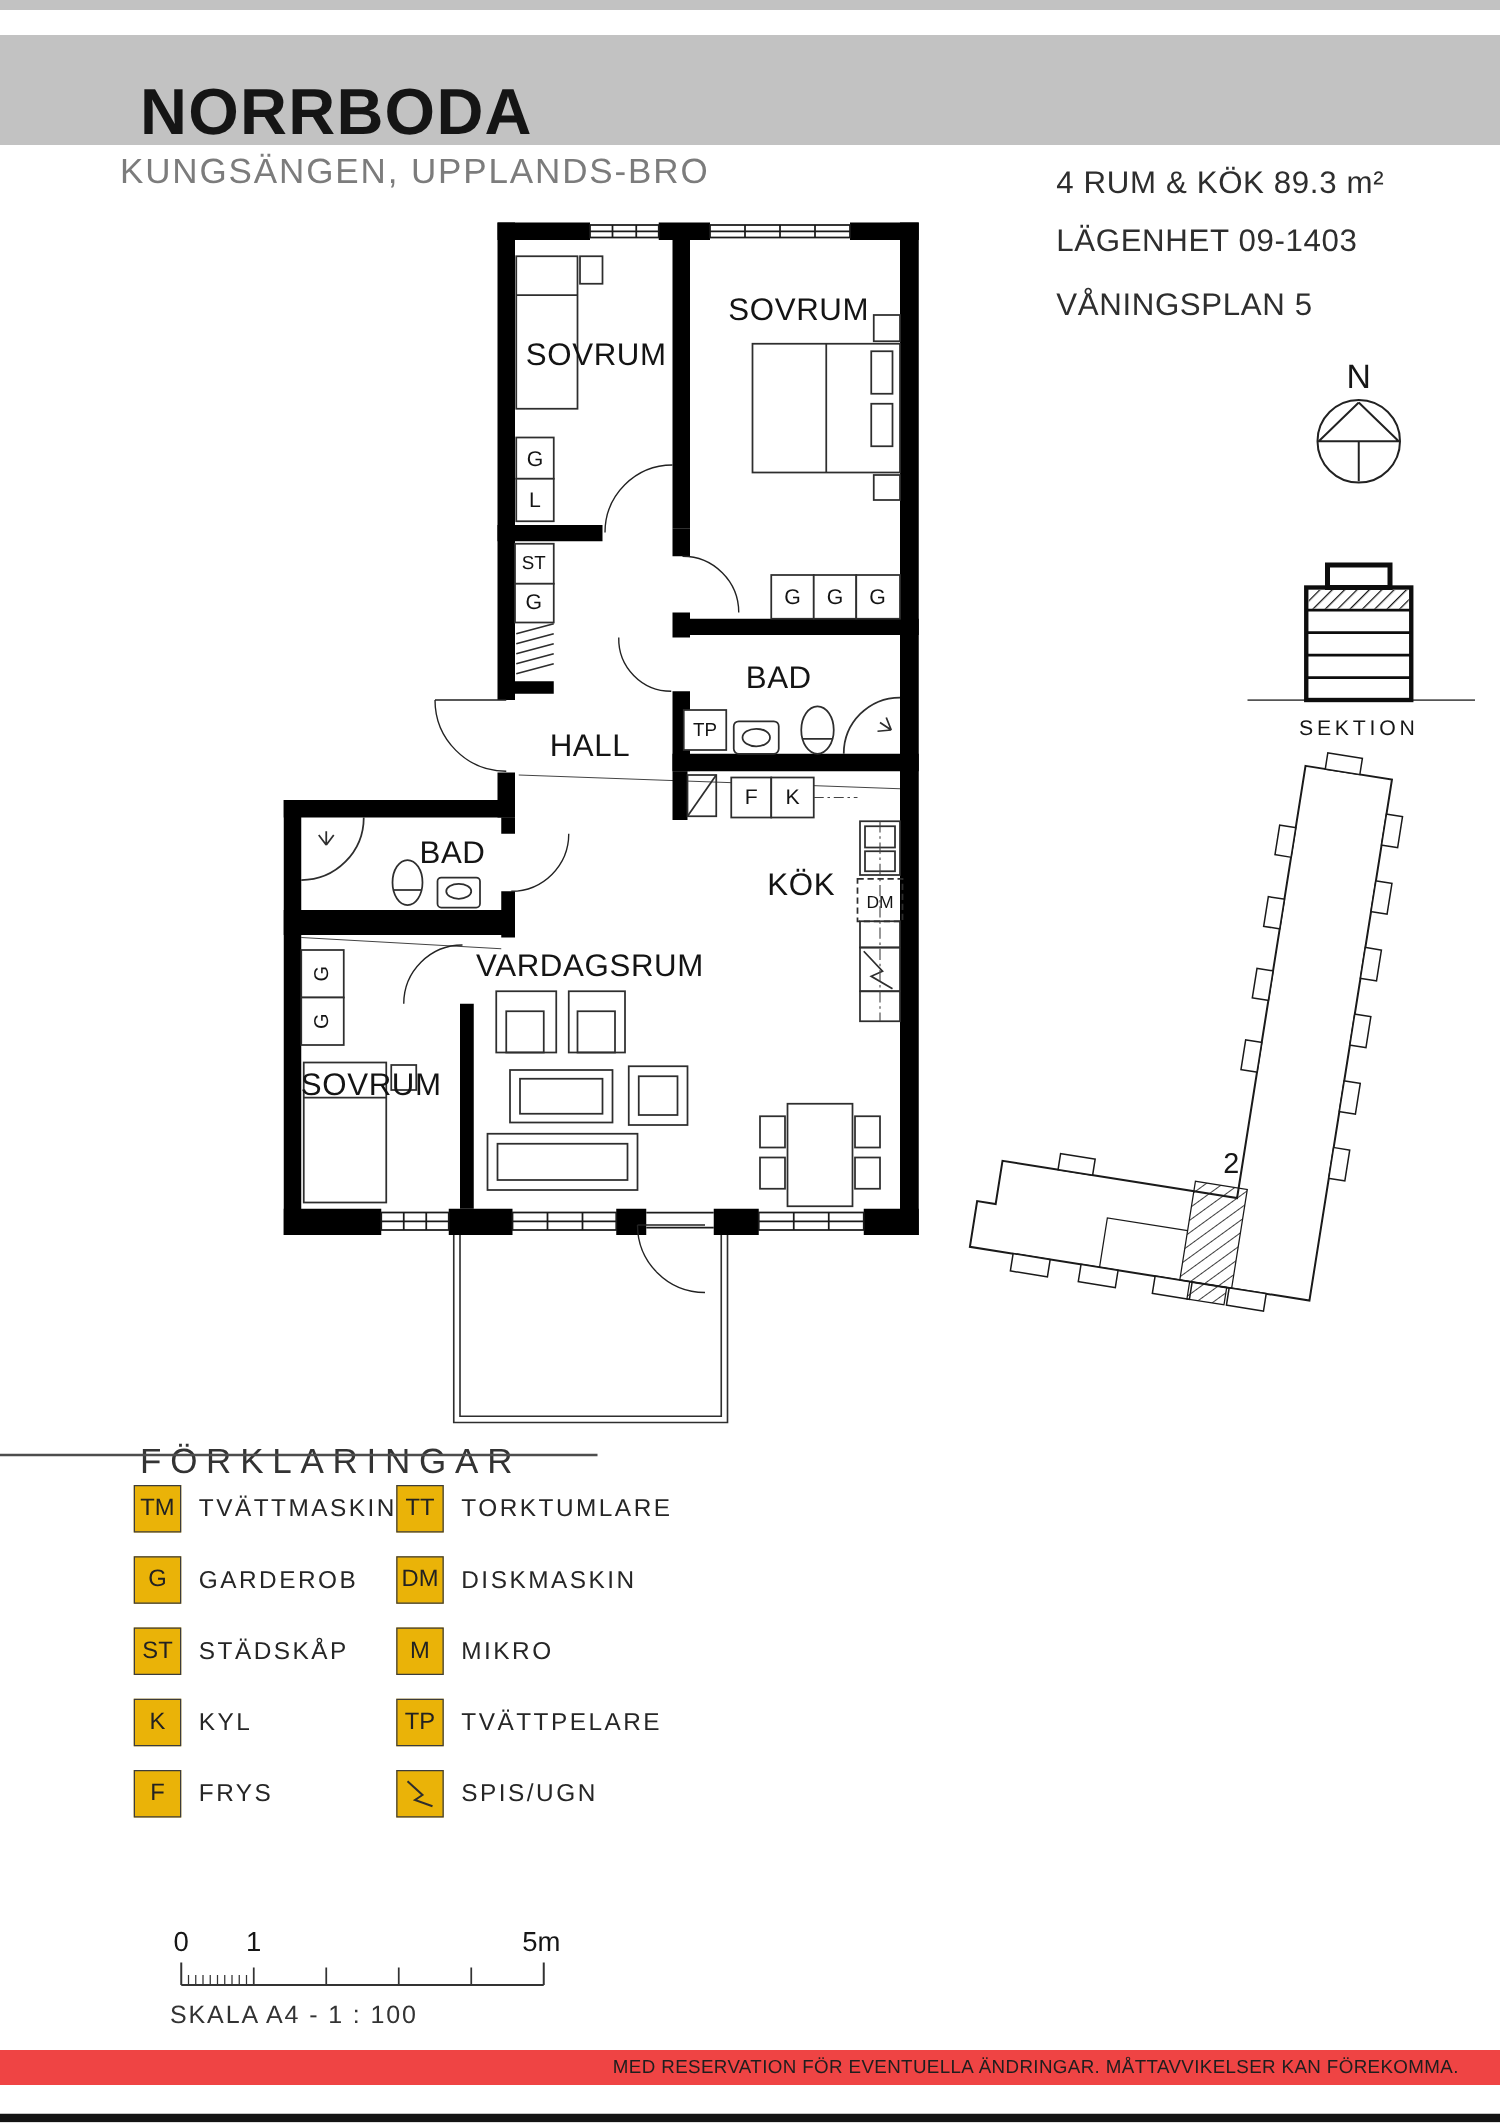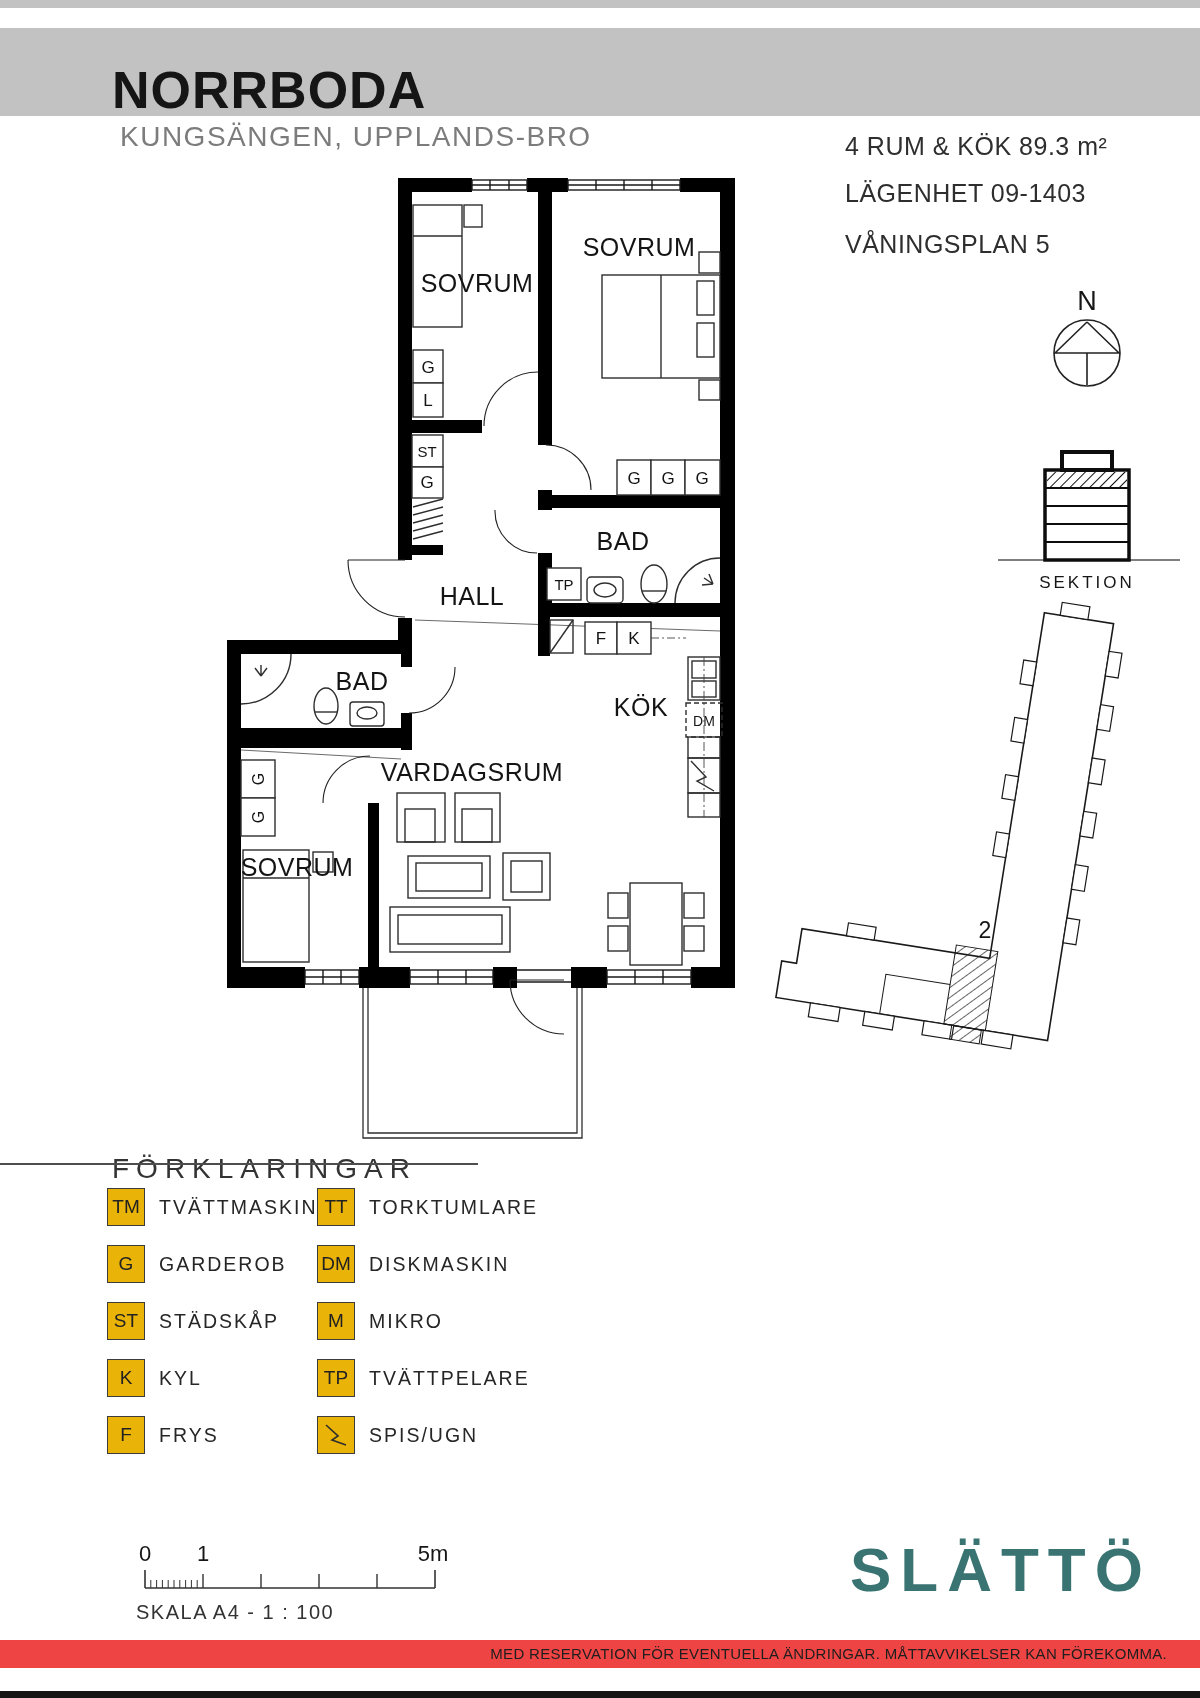--- a/index.html
+++ b/index.html
@@ -1,21 +1,21 @@
 <!DOCTYPE html>
 <html><head>
 <meta charset="utf-8">
 <style>
   html,body{margin:0;padding:0;background:#fff;}
   #page{position:relative;width:1200px;height:1698px;background:#fff;overflow:hidden;
         font-family:"Liberation Sans",sans-serif;color:#111;}
   .abs{position:absolute;}
   .band{background:#c2c2c2;}
   #title{left:112px;top:60px;font-size:52px;font-weight:800;letter-spacing:1px;color:#151515;}
-  #subtitle{left:120px;top:121px;font-size:28px;font-weight:400;letter-spacing:1.5px;color:#7c7c7c;}
+  #subtitle{left:96px;top:121px;font-size:28px;font-weight:400;letter-spacing:1.5px;color:#7c7c7c;}
   .info{left:845px;font-size:25px;color:#2e2e2e;letter-spacing:0.5px;font-weight:400;}
   svg{display:block;}
   svg text{font-family:"Liberation Sans",sans-serif;}
   .rl{font-size:25px;letter-spacing:0.5px;font-weight:500;fill:#141414;}
   .m{fill:#141414;font-weight:500;}
   .mb{fill:#ffffff;stroke:#2e2e2e;stroke-width:1.4;}
   .f{fill:none;stroke:#2e2e2e;stroke-width:1.4;}
   .d{fill:none;stroke:#222;stroke-width:1.1;}
   .w{fill:#000;}
   .wg{fill:none;stroke:#1a1a1a;stroke-width:1.4;}
@@ -306,19 +306,18 @@
   <svg class="abs" style="left:133px;top:1543px;" width="330" height="62" viewBox="0 0 330 62">
     <text x="12" y="18" font-size="22" text-anchor="middle" fill="#161616">0</text>
     <text x="70" y="18" font-size="22" text-anchor="middle" fill="#161616">1</text>
     <text x="300" y="18" font-size="22" text-anchor="middle" fill="#161616">5m</text>
     <path d="M12 45 H302 M12 27 V45 M302 27 V45" stroke="#333" stroke-width="1.6" fill="none"></path>
     <path d="M70 31 V45 M128 31 V45 M186 31 V45 M244 31 V45" stroke="#333" stroke-width="1.4" fill="none"></path>
     <path d="M17.8 37 V45 M23.6 37 V45 M29.4 37 V45 M35.2 37 V45 M41 37 V45 M46.8 37 V45 M52.6 37 V45 M58.4 37 V45 M64.2 37 V45" stroke="#333" stroke-width="1" fill="none"></path>
   </svg>
   <div class="abs" id="skala">SKALA A4 - 1 : 100</div>
 
-  <div class="abs" id="brand">SLÄTTÖ</div>
   <div class="abs" id="disclaimer-band">
     <span id="disclaimer">MED RESERVATION FÖR EVENTUELLA ÄNDRINGAR. MÅTTAVVIKELSER KAN FÖREKOMMA.</span>
   </div>
   <div class="abs" id="bottom-bar"></div>
 
 </div>
 
 </body></html>

